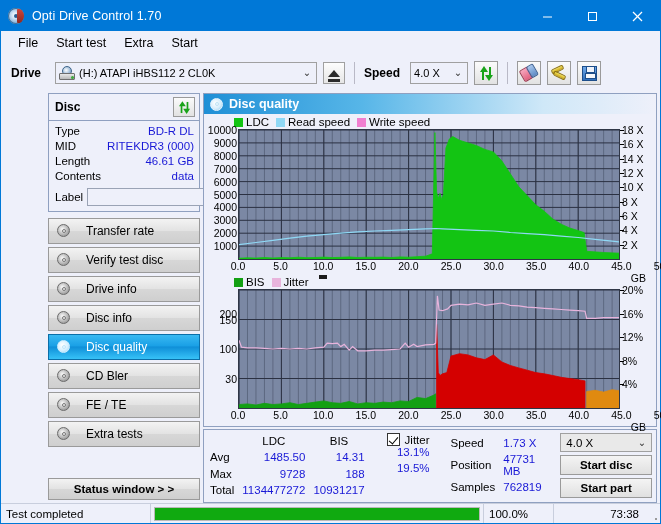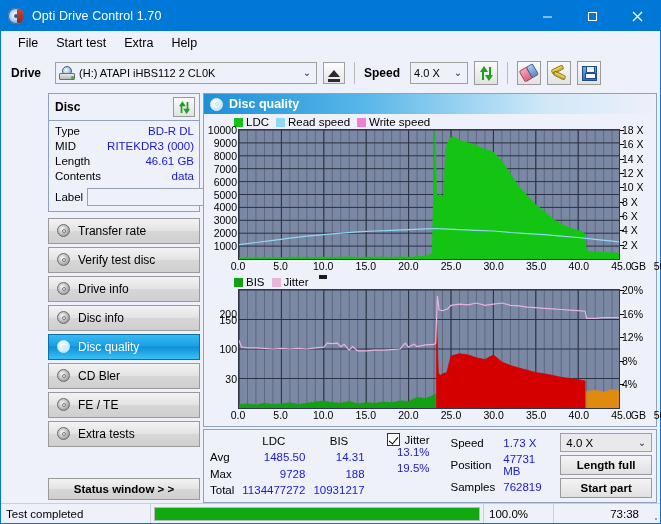--- a/index.html
+++ b/index.html
@@ -142,21 +142,21 @@
   .disc-head .t{font-size:12px;font-weight:bold;color:#000;}
   .disc-rows{padding:3px 5px 4px 6px;}
   .drow{display:flex;justify-content:space-between;align-items:center;font-size:11.5px;line-height:15px;color:#000;}
   .drow .v{color:#1818d6;}
   .label-row{display:flex;align-items:center;margin-top:3px;gap:4px;}
   .label-row .k{font-size:11.5px;color:#000;}
   .label-input{flex:1;height:18px;background:#eef0fa;border:1px solid #9aa3b5;}
   .mini-btn{width:22px;height:20px;border:1px solid #9a9a9a;background:linear-gradient(180deg,#fbfbfb,#e2e2e2);display:flex;align-items:center;justify-content:center;}
   .navlist{margin-top:6px;display:flex;flex-direction:column;gap:3px;}
   .navbtn{
-    height:26px;display:flex;align-items:center;gap:7px;
+    height:26px;display:flex;align-items:center;gap:15px;
     padding-left:8px;
     border:1px solid #9a9a9a;
     background:linear-gradient(180deg,#f3f3f3 0%,#e3e3e3 48%,#d7d7d7 50%,#cfcfcf 100%);
     font-size:12px;color:#000;
   }
   .navbtn.active{
     background:linear-gradient(180deg,#39b9f2 0%,#1aa0e6 45%,#0f8fd8 50%,#37c2f7 100%);
     border:1px solid #0b6ea8;
     color:#fff;
   }
@@ -196,21 +196,21 @@
   .yaxis{width:34px;position:relative;}
   .yaxis .tk{position:absolute;right:2px;font-size:10.5px;color:#000;transform:translateY(-50%);white-space:nowrap;}
   .yaxis.left .tk{right:1px;}
   .yaxisR{width:36px;position:relative;}
   .yaxisR .tk{position:absolute;left:2px;font-size:10.5px;color:#000;transform:translateY(-50%);white-space:nowrap;}
   .plot{
     flex:1;position:relative;background:#7b88a4;border:1px solid #2f3646;overflow:hidden;
   }
   .xaxis{height:15px;position:relative;margin-left:34px;margin-right:36px;}
   .xaxis .tk{position:absolute;font-size:10.5px;color:#000;transform:translateX(-50%);top:0;}
-  .xaxis .unit{position:absolute;right:-34px;top:0;font-size:10.5px;color:#000;}
+  .xaxis .unit{position:absolute;right:-34px;top:12px;font-size:10.5px;color:#000;}
   .tickmark{position:absolute;right:-4px;width:4px;height:1px;background:#000;}
   
   .stats{
     border:1px solid #8fa0c0;background:#eef0fa;margin-top:2px;
     padding:3px 4px 4px 4px;
     display:flex;
     flex: 0 0 auto;
     height: 74px;
   }
   .st-table{border-collapse:collapse;}
@@ -270,21 +270,21 @@
             <line x1="10" y1="1" x2="1" y2="10" stroke="#fff" stroke-width="1.2"></line>
           </svg>
       </div>
     </div>
   </div>
 
   <div class="menubar">
     <div class="mi">File</div>
     <div class="mi">Start test</div>
     <div class="mi">Extra</div>
-    <div class="mi">Help</div>
+    <div class="mi">Start</div>
   </div>
 
   <div class="toolbar">
     <div class="lbl-bold">Drive</div>
     <div class="combo drive-combo">
       <div class="drive-ico">
         <div class="disc"></div>
           <div class="body"></div>
           <div class="led"></div>
       </div>
@@ -775,21 +775,21 @@
             </tr>
           </tbody>
             </table>
         </div>
 
         <div class="btn-col">
           <div class="sel-speed">
             <span style="flex:1">4.0 X</span>
             <span class="chev">⌄</span>
           </div>
-          <div class="gbtn">Length full</div>
+          <div class="gbtn">Start disc</div>
           <div class="gbtn">Start part</div>
         </div>
       </div>
     </div>
   </div>
 
   <div class="statusbar">
     <div class="sb-cell sb-text">Test completed</div>
     <div class="sb-cell sb-prog">
       <div class="prog-track">

